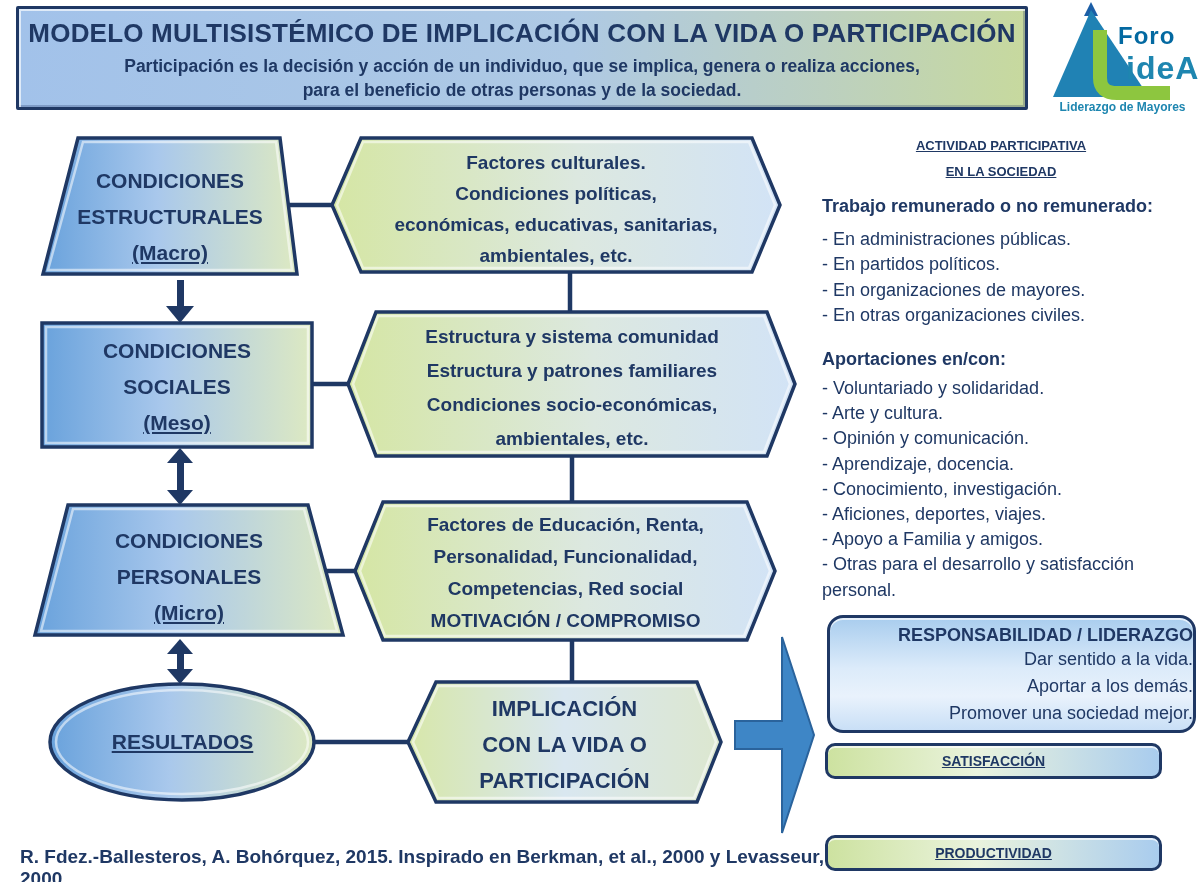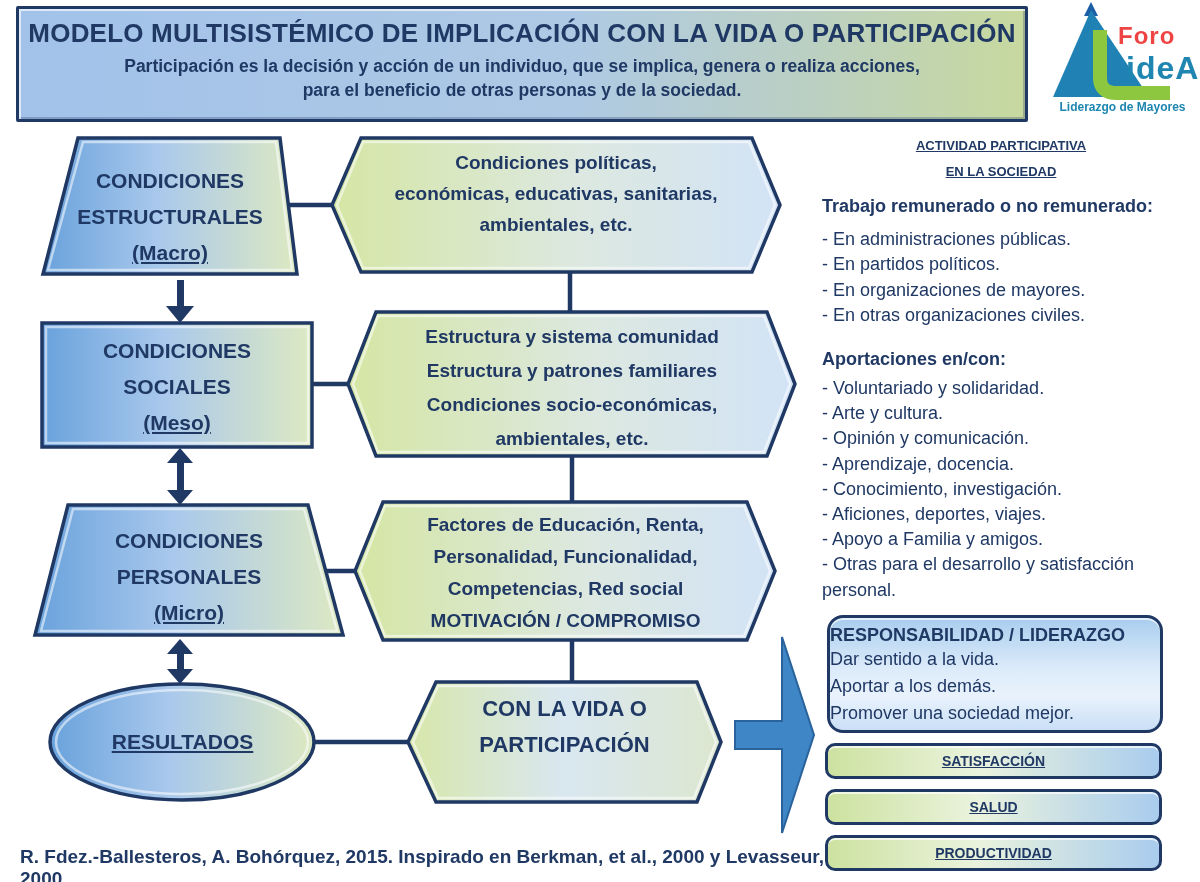--- a/index.html
+++ b/index.html
@@ -2,31 +2,31 @@
 <html><head>
 <meta charset="utf-8">
 <style>
   html,body{margin:0;padding:0;background:#ffffff;}
   .canvas{position:relative;width:1200px;height:882px;background:#ffffff;overflow:hidden;
           font-family:"Liberation Sans",sans-serif;color:#1f3864;}
   .abs{position:absolute;}
   .svg-layer{position:absolute;left:0;top:0;width:1200px;height:882px;}
 
   
-  .titlebox{left:16px;top:6px;width:1012px;height:116px;box-sizing:border-box;
+  .titlebox{left:16px;top:6px;width:1012px;height:104px;box-sizing:border-box;
     border:3px solid #1f3864;border-radius:2px;
     background:linear-gradient(90deg,#a2c2ea 0%,#aec9e4 55%,#bcd0c0 80%,#c7d99e 100%);
     box-shadow:inset 2px 2px 0 rgba(255,255,255,.65), inset -2px -2px 0 rgba(20,40,90,.25);
     text-align:center;}
   .title-main{margin-top:9px;font-size:26px;font-weight:700;letter-spacing:.2px;}
   .title-sub{font-size:17.5px;font-weight:700;line-height:24px;}
   .title-sub.first{margin-top:5px;}
 
   
-  .logo-foro{left:1118px;top:22px;width:80px;font-size:24px;font-weight:700;color:#ef4444;letter-spacing:1px;}
+  .logo-foro{left:1118px;top:22px;width:80px;font-size:24px;font-weight:700;color:#0369a1;letter-spacing:1px;}
   .logo-idea{left:1126px;top:50px;width:80px;font-size:32px;font-weight:700;color:#1e86b0;letter-spacing:1px;}
   .logo-tag{left:1045px;top:100px;width:155px;text-align:center;font-size:12px;font-weight:700;color:#1e86b0;}
 
   
   .node-label{text-align:center;font-weight:700;}
   .l-trap1{left:45px;top:163px;width:250px;font-size:21px;line-height:36px;}
   .l-rect {left:42px;top:333px;width:270px;font-size:21px;line-height:36px;}
   .l-trap2{left:35px;top:523px;width:308px;font-size:21px;line-height:36px;}
   .l-ellipse{left:60px;top:730px;width:245px;font-size:21px;}
   .l-hex1{left:340px;top:147px;width:432px;font-size:19px;line-height:31px;}
@@ -39,22 +39,22 @@
   .panel-header{left:820px;top:133px;width:362px;text-align:center;
     font-size:13px;font-weight:700;line-height:26px;}
   .sec-title{left:822px;top:196px;width:372px;font-size:18px;font-weight:700;}
   .sec-title.contrib{top:349px;}
   .item-list{left:822px;width:372px;font-size:18px;}
   .work-list{top:227px;}
   .work-list .li{line-height:25.4px;}
   .contrib-list{top:376px;}
   .contrib-list .li{line-height:25.2px;}
 
-  .resp-box{left:827px;top:615px;width:336px;height:118px;box-sizing:border-box;
-    border:3px solid #1f3864;border-radius:16px;text-align:left;
+  .resp-box{left:827px;top:615px;width:369px;height:118px;box-sizing:border-box;
+    border:3px solid #1f3864;border-radius:16px;text-align:right;
     background:linear-gradient(180deg,#a9cdee 0%,#dcebfa 45%,#e9f2fc 70%,#c9dff6 100%);
     box-shadow:inset 0 2px 0 rgba(255,255,255,.7);}
   .resp-title{margin-top:7px;font-size:18px;font-weight:700;}
   .resp-line{font-size:18px;line-height:27px;}
 
   .bar{left:825px;width:337px;height:36px;box-sizing:border-box;
     border:3px solid #1f3864;border-radius:10px;text-align:center;
     background:linear-gradient(90deg,#cde2a0 0%,#eaf3dd 45%,#a9ccee 100%);
     box-shadow:inset 0 2px 0 rgba(255,255,255,.7);
     font-size:14px;font-weight:700;line-height:31px;}
@@ -163,37 +163,39 @@
   <div class="abs node-label l-trap2">
     <div>CONDICIONES</div>
     <div>PERSONALES</div>
     <div class="u">(Micro)</div>
   </div>
   <div class="abs node-label l-ellipse">
     <span class="u">RESULTADOS</span>
   </div>
 
   <div class="abs node-label l-hex1">
+    <div>Factores culturales.</div>
     <div>Condiciones  políticas,</div>
     <div>económicas, educativas, sanitarias,</div>
     <div>ambientales, etc.</div>
   </div>
   <div class="abs node-label l-hex2">
     <div>Estructura y sistema comunidad</div>
     <div>Estructura  y patrones familiares</div>
     <div>Condiciones socio-económicas,</div>
     <div>ambientales, etc.</div>
   </div>
   <div class="abs node-label l-hex3">
     <div>Factores de Educación, Renta,</div>
     <div>Personalidad, Funcionalidad,</div>
     <div>Competencias, Red social</div>
     <div>MOTIVACIÓN / COMPROMISO</div>
   </div>
   <div class="abs node-label l-hex4">
+    <div>IMPLICACIÓN</div>
     <div>CON LA VIDA O</div>
     <div>PARTICIPACIÓN</div>
   </div>
 
   <div class="abs panel-header">
     <div><span class="u">ACTIVIDAD PARTICIPATIVA</span></div>
     <div><span class="u">EN LA SOCIEDAD</span></div>
   </div>
 
   <div class="abs sec-title">Trabajo remunerado o no remunerado:</div>
@@ -219,22 +221,19 @@
   <div class="abs resp-box">
     <div class="resp-title">RESPONSABILIDAD / LIDERAZGO</div>
     <div class="resp-line">Dar sentido a la vida.</div>
     <div class="resp-line">Aportar a los demás.</div>
     <div class="resp-line">Promover una sociedad mejor.</div>
   </div>
 
   <div class="abs bar bar1">
     <span class="u">SATISFACCIÓN</span>
   </div>
-  <div class="abs bar bar2">
-    <span class="u">SALUD</span>
-  </div>
   <div class="abs bar bar3">
     <span class="u">PRODUCTIVIDAD</span>
   </div>
 
   <div class="abs footer">R. Fdez.-Ballesteros,  A. Bohórquez, 2015. Inspirado en Berkman, et al., 2000  y Levasseur, 2000.</div>
 
 </div>
 
 </body></html>

